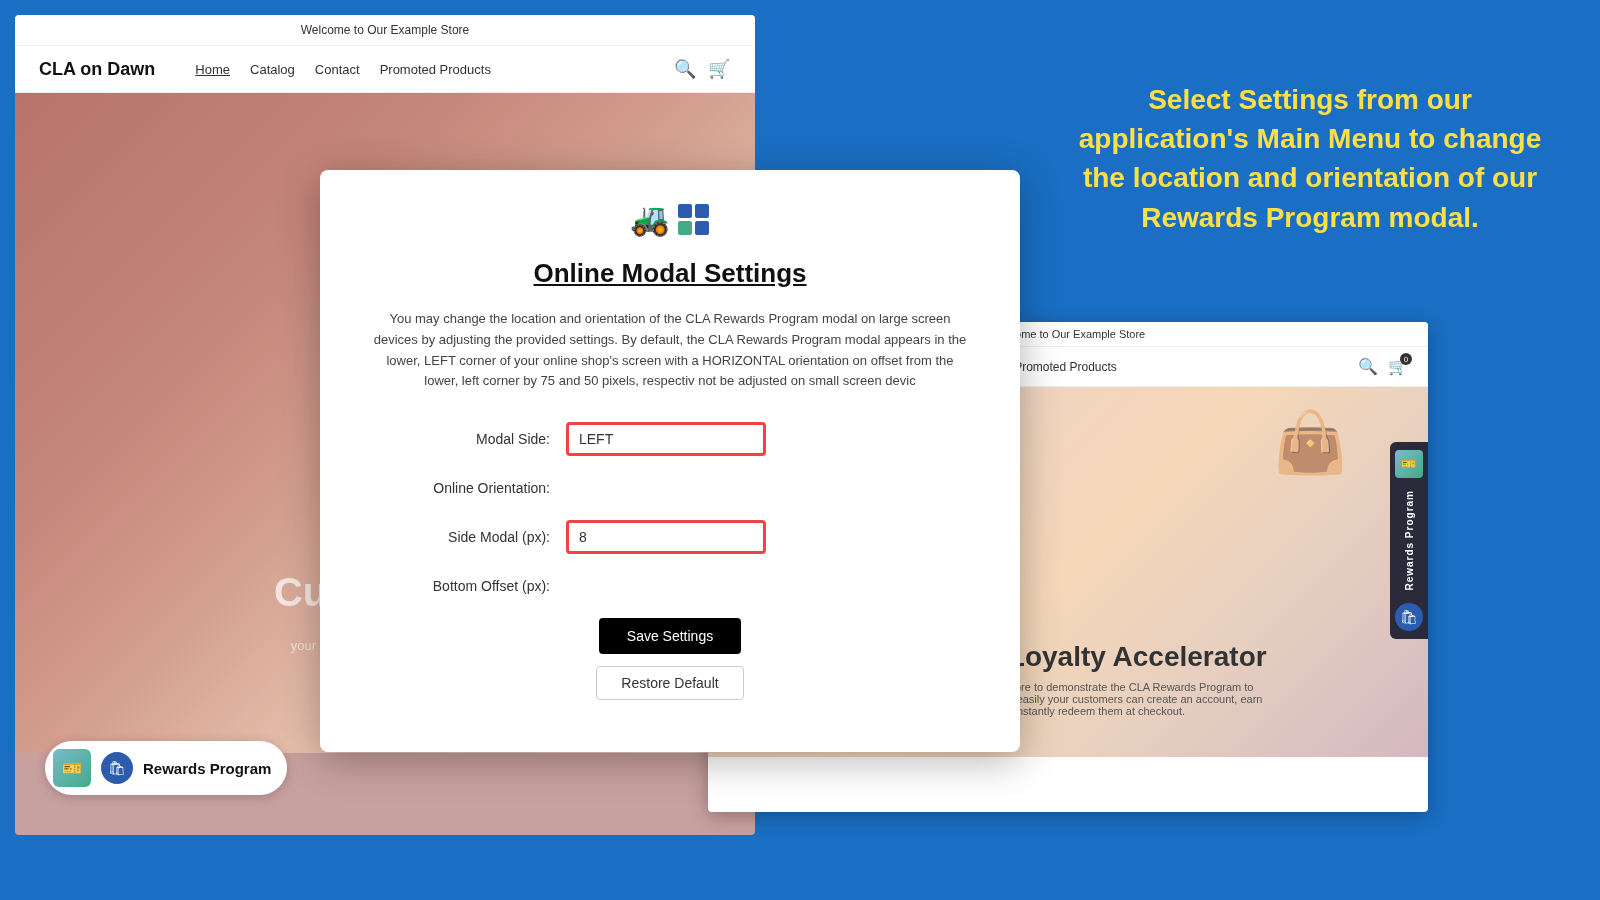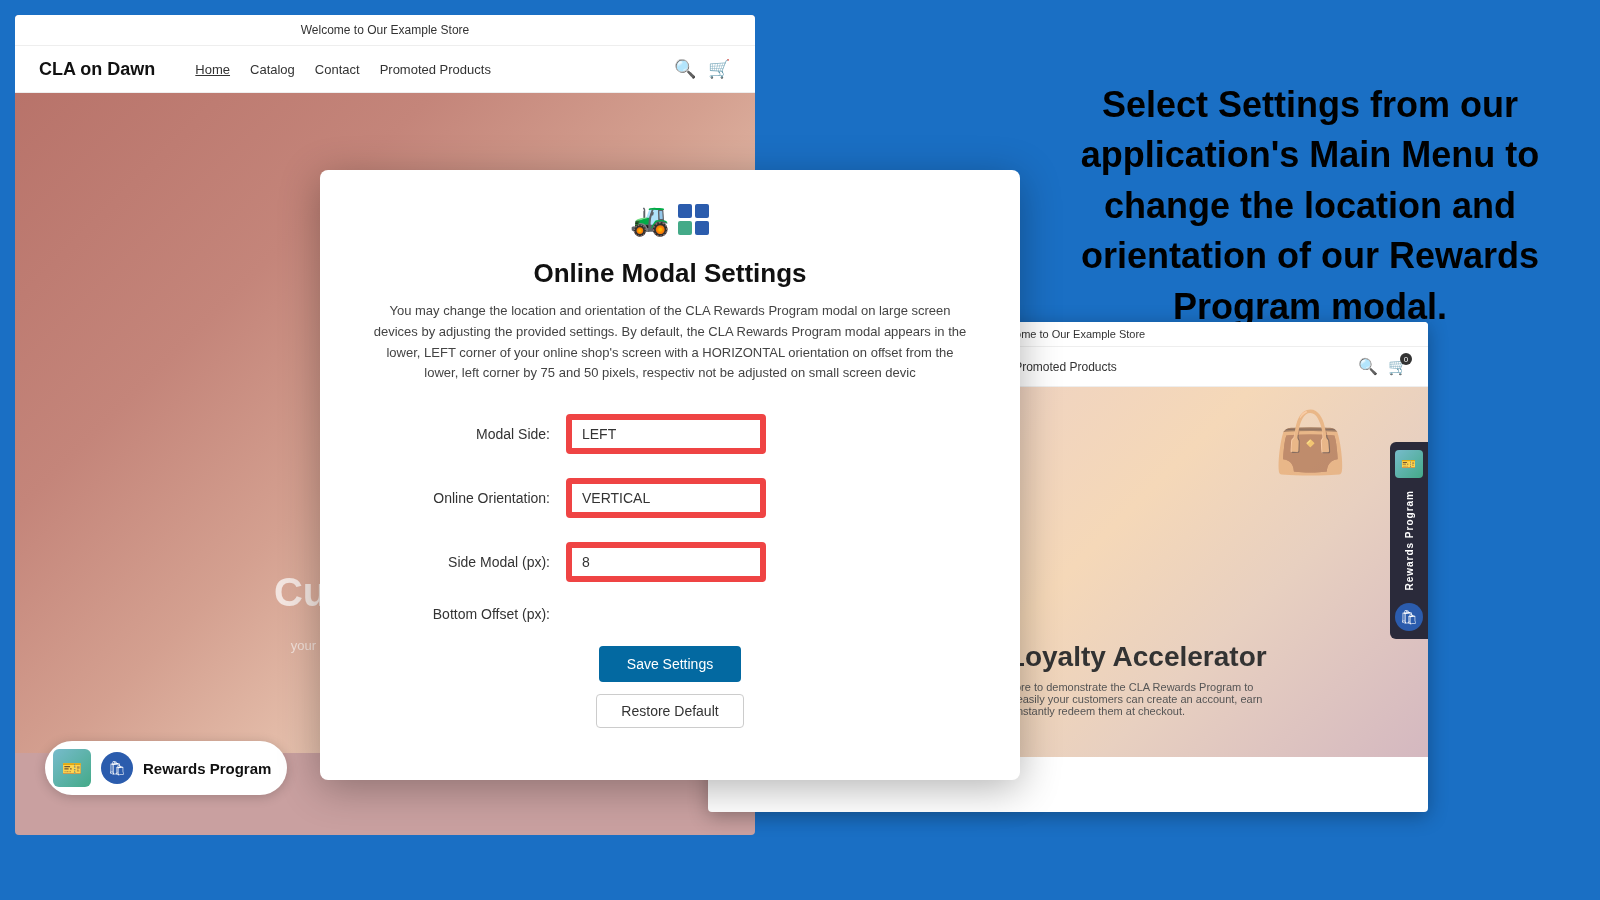--- a/index.html
+++ b/index.html
@@ -15,22 +15,22 @@
     
     .instruction-text {
       position: absolute;
       right: 0;
       top: 60px;
       width: 580px;
       padding: 20px 40px;
       text-align: center;
     }
     .instruction-text p {
-      color: #000000;
-      font-size: 36px;
+      color: #fde047;
+      font-size: 28px;
       font-weight: bold;
       line-height: 1.4;
     }
 
     
     .store-bg-left {
       position: absolute;
       left: 15px;
       top: 15px;
       width: 740px;
@@ -184,21 +184,22 @@
       width: 14px;
       height: 14px;
       background: #2b5cad;
       border-radius: 2px;
     }
     .modal-title {
       text-align: center;
       font-size: 26px;
       font-weight: 600;
       color: #111;
-      margin-bottom: 12px;
+      margin-bottom: 20px;
+      text-decoration: underline;
     }
     .modal-desc {
       text-align: center;
       font-size: 13px;
       color: #444;
       line-height: 1.6;
       margin-bottom: 30px;
     }
     .form-row {
       display: flex;
@@ -207,32 +208,32 @@
       gap: 16px;
       margin-top: 16px;
     }
     .form-label {
       font-size: 14px;
       color: #333;
       min-width: 180px;
       text-align: right;
     }
     .form-input {
-      border: 6px solid #ef4444;
+      border: 3px solid #ef4444;
       border-radius: 4px;
       padding: 6px 10px;
       font-size: 14px;
       width: 200px;
       color: #333;
     }
     .btn-save {
       display: block;
       margin: 0 auto 12px;
       padding: 10px 28px;
-      background: #0369a1;
+      background: #000000;
       color: white;
       border: none;
       border-radius: 4px;
       font-size: 14px;
       cursor: pointer;
       text-align: right;
     }
     .btn-restore {
       display: block;
       margin: 12px auto;
@@ -439,21 +440,20 @@
 
   <p class="modal-desc">You may change the location and orientation of the CLA Rewards Program modal on large screen devices by adjusting the provided settings. By default, the CLA Rewards Program modal appears in the lower, LEFT corner of your online shop's screen with a HORIZONTAL orientation on offset from the lower, left corner by 75 and 50 pixels, respectiv not be adjusted on small screen devic</p>
 
   <div class="form-row">
     <label class="form-label">Modal Side:</label>
     <input class="form-input" type="text" value="LEFT" style="">
   </div>
 
   <div class="form-row">
     <label class="form-label">Online Orientation:</label>
-    <input class="form-input" type="text" value="VERTICAL" style="">
   </div>
 
   <div class="form-row">
     <label class="form-label">Side Modal (px):</label>
     <input class="form-input" type="text" value="8" style="">
   </div>
 
   <div class="form-row">
     <label class="form-label">Bottom Offset (px):</label>
   </div>

